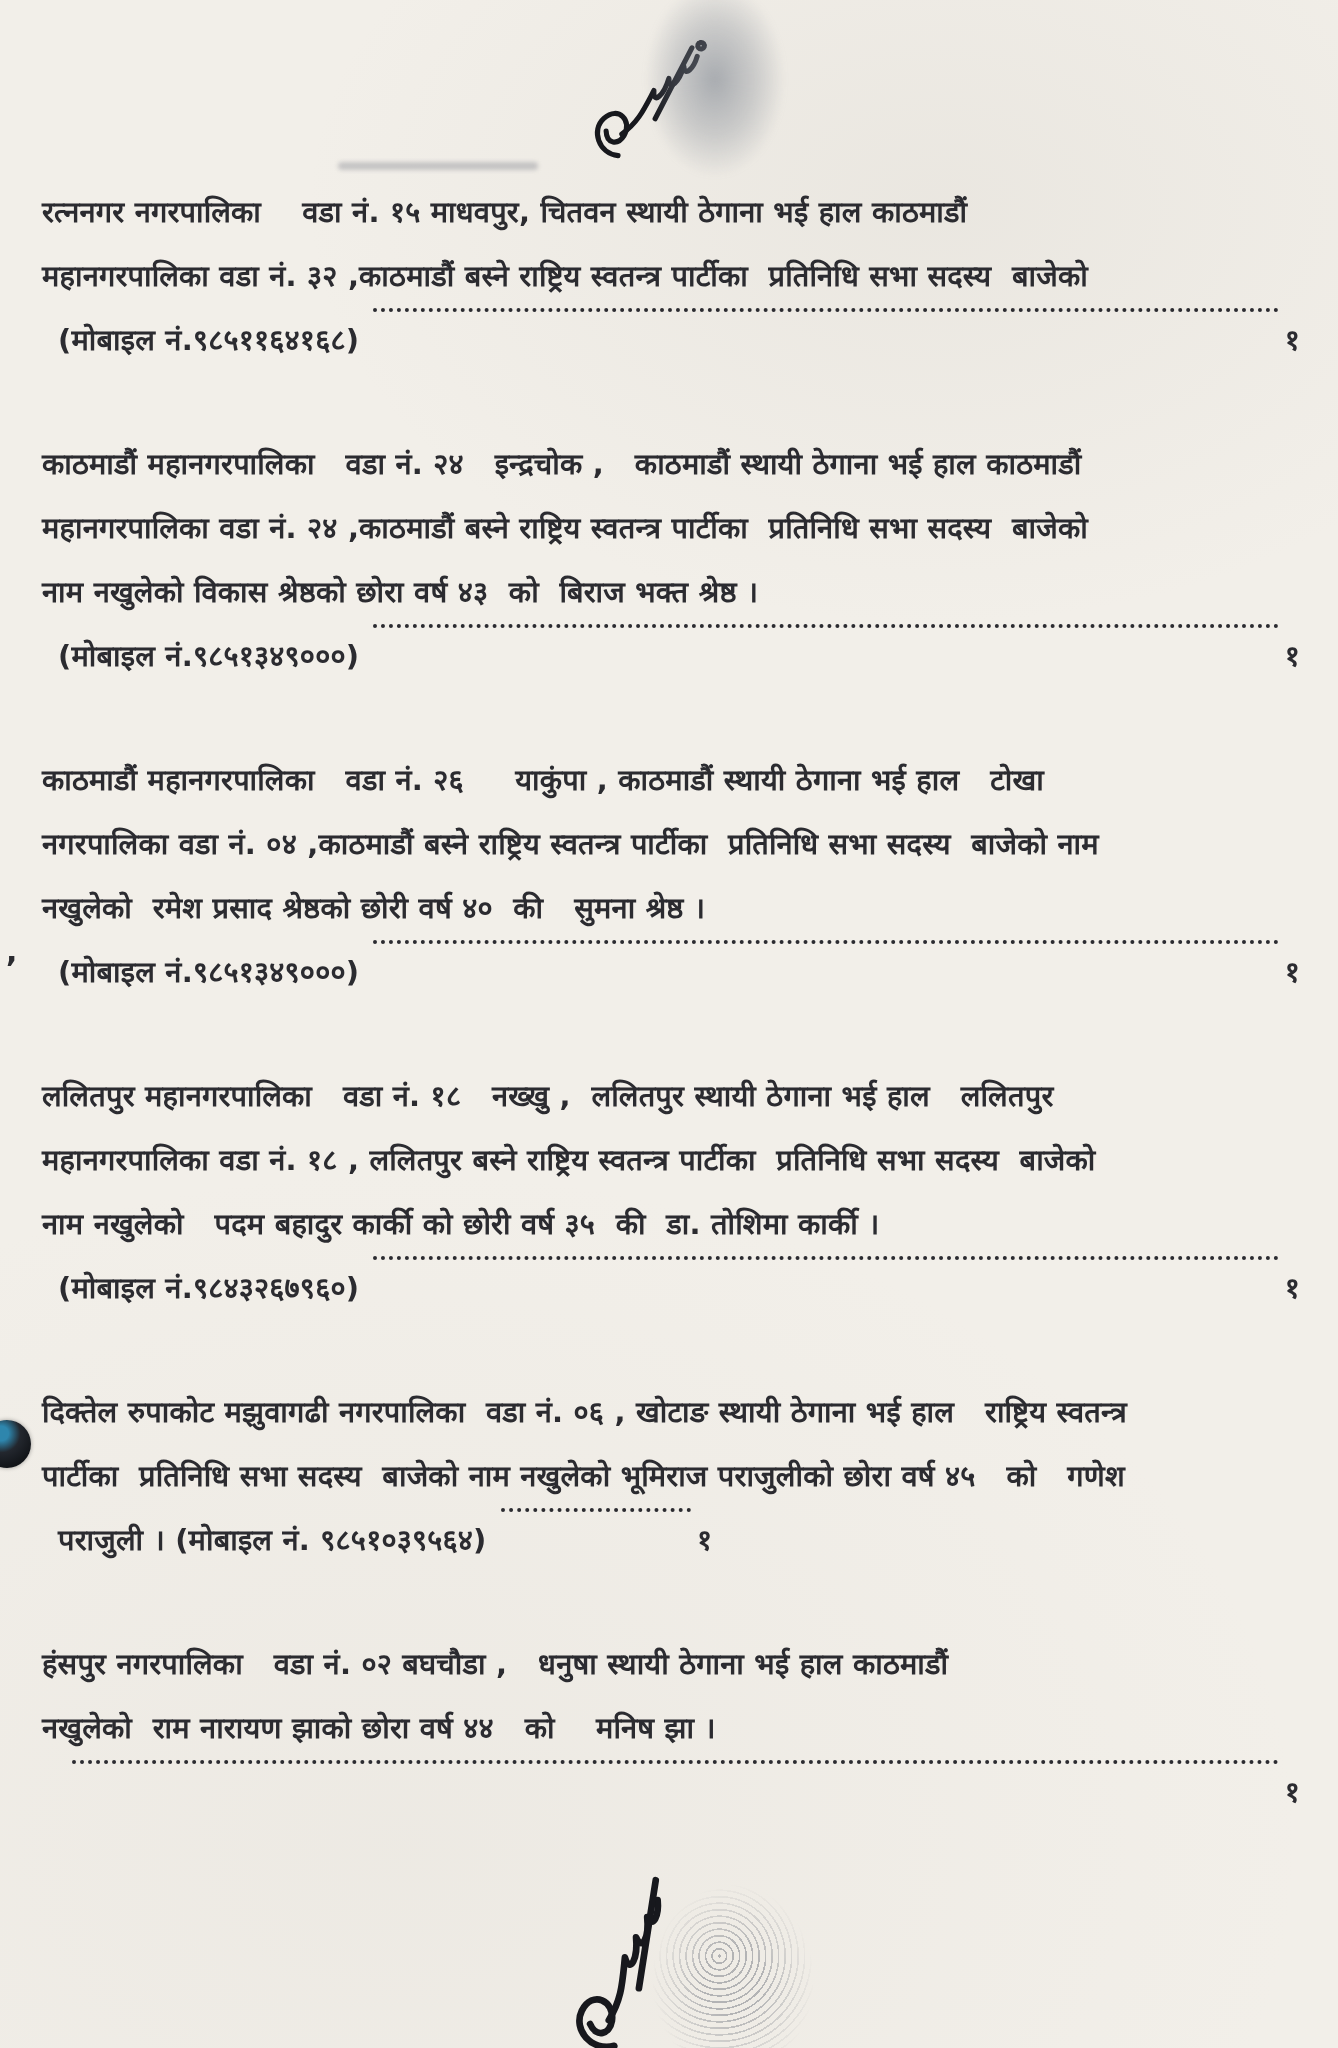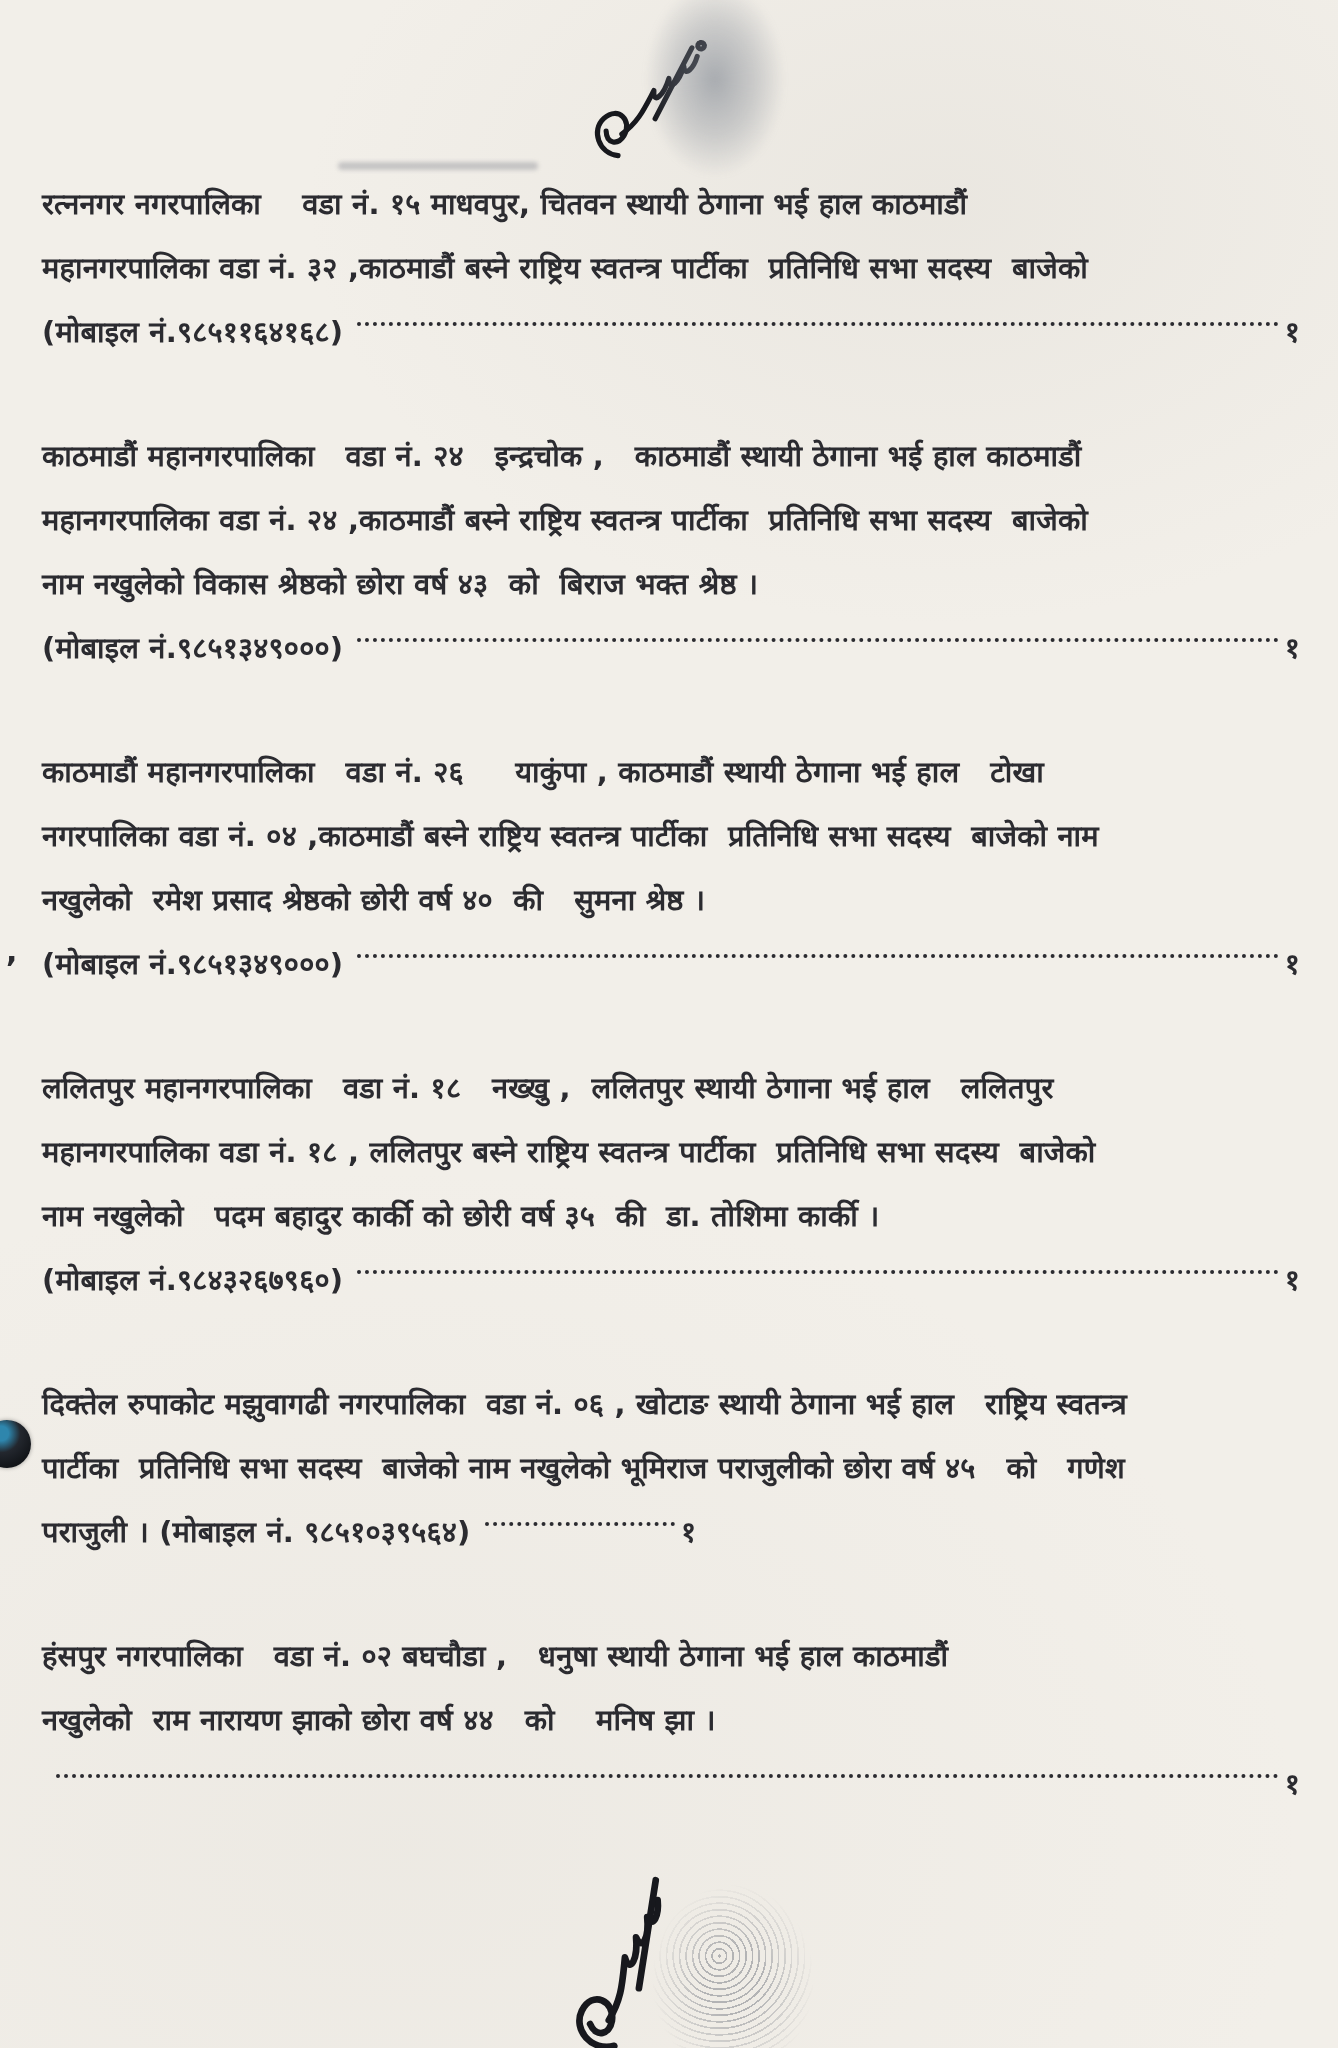--- a/index.html
+++ b/index.html
@@ -9,31 +9,31 @@
     margin:0 auto;
     overflow:hidden;
     background:#f2efe9;
     background-image:
       radial-gradient(ellipse 900px 600px at 70% 10%, rgba(210,206,198,.25), transparent 70%),
       radial-gradient(ellipse 1200px 900px at 30% 90%, rgba(216,212,204,.2), transparent 75%);
     font-family:"DejaVu Sans","Liberation Sans",sans-serif;
     color:#2b2b30;
   }
   .entries{
-    position:absolute;left:42px;right:38px;top:172px;
+    position:absolute;left:42px;right:38px;top:180px;
   }
   .entry{margin-bottom:60px;}
   .line{
     font-size:29px;
     line-height:64px;
     font-weight:700;
     white-space:pre-wrap;
     letter-spacing:.2px;
   }
-  .mobile{display:flex;align-items:center;}
+  .mobile{display:flex;align-items:flex-start;margin-left:16px;}
   .mobile .leader{
     flex:1;
     border-bottom:4px dotted #2b2b30;
     margin:0 6px 16px 14px;
     min-width:40px;
   }
   .mobile .serial{flex:0 0 auto;}
   .mobile.short{width:52%;}
 
   

